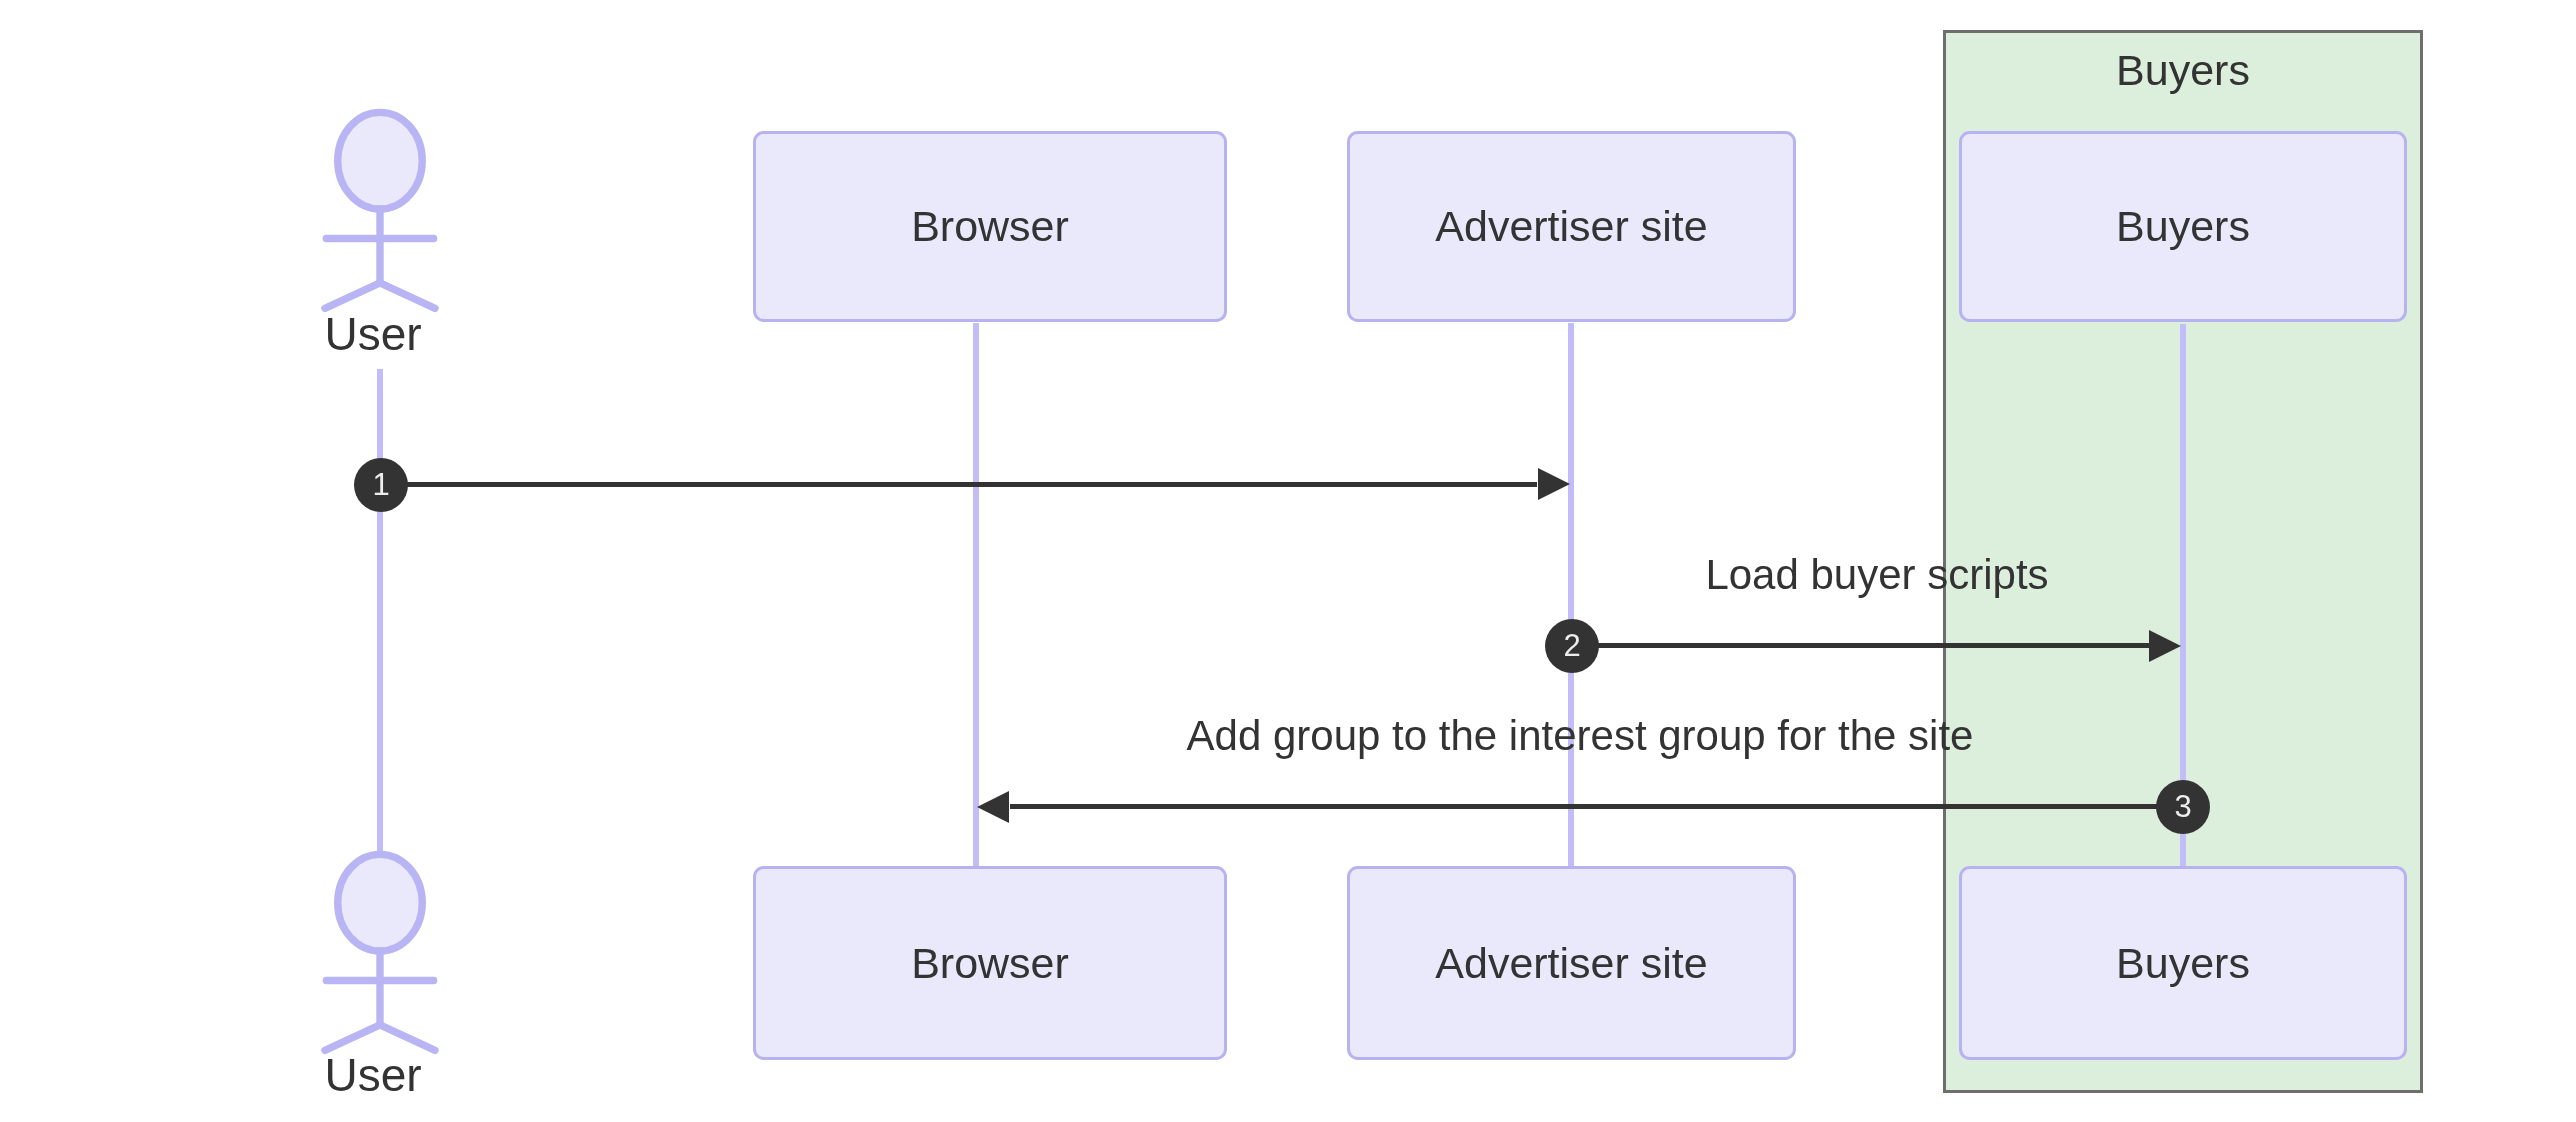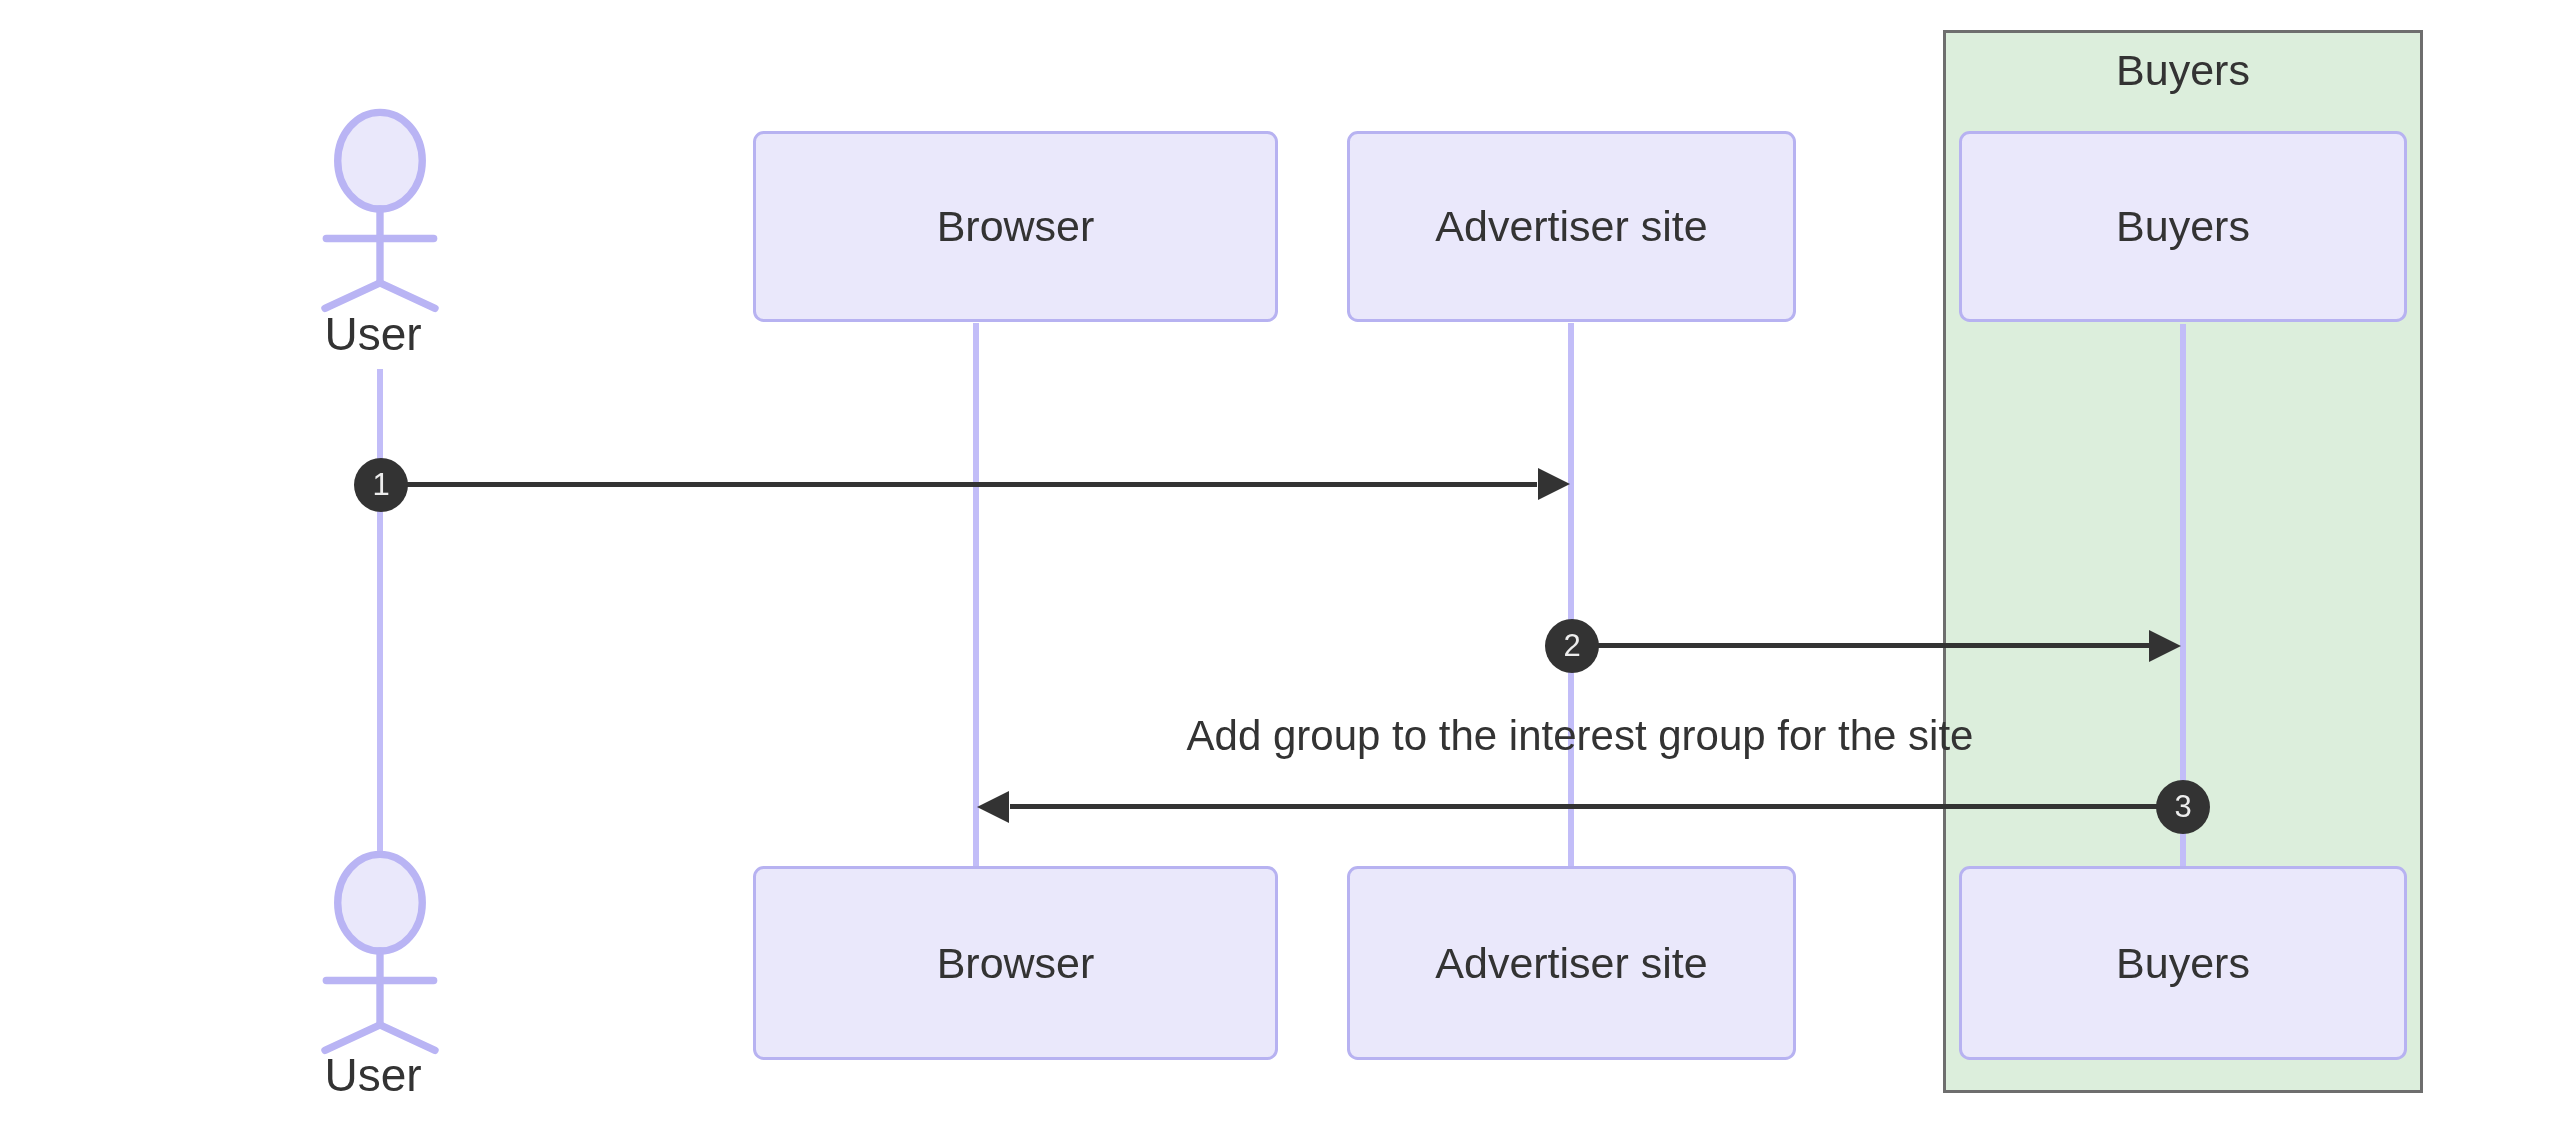--- a/index.html
+++ b/index.html
@@ -43,21 +43,21 @@
     background: #C2BDF8;
   }
   .lifeline-user       { left: 377px;  top: 369px; height: 484px; }
   .lifeline-browser    { left: 973px; top: 323px; height: 543px; }
   .lifeline-advertiser { left: 1568px; top: 323px; height: 543px; }
   .lifeline-buyers     { left: 2180px; top: 324px; height: 542px; }
 
   
   .pbox {
     position: absolute;
-    width: 525px; height: 191px;
+    width: 474px; height: 191px;
     background: #EAE8FB;
     border: 3.4px solid #B7B2F1;
     border-radius: 10.7px;
     box-sizing: border-box;
     display: flex;
     align-items: center;
     justify-content: center;
     font-size: 43px;
     color: #333333;
   }
@@ -158,20 +158,21 @@
   <div class="group-label">Buyers</div>
 
   <div class="lifeline lifeline-user"></div>
   <div class="lifeline lifeline-browser"></div>
   <div class="lifeline lifeline-advertiser"></div>
   <div class="lifeline lifeline-buyers"></div>
 
   <div class="msg-line msg-line-1"></div>
   <div class="arrow-head arrow-right arrow-1"></div>
 
+  <div class="msg-label msg-label-2">Load buyer scripts</div>
   <div class="msg-line msg-line-2"></div>
   <div class="arrow-head arrow-right arrow-2"></div>
 
   <div class="msg-label msg-label-3">Add group to the interest group for the site</div>
   <div class="msg-line msg-line-3"></div>
   <div class="arrow-head arrow-left arrow-3"></div>
 
   <div class="seq-badge badge-1">1</div>
   <div class="seq-badge badge-2">2</div>
   <div class="seq-badge badge-3">3</div>

